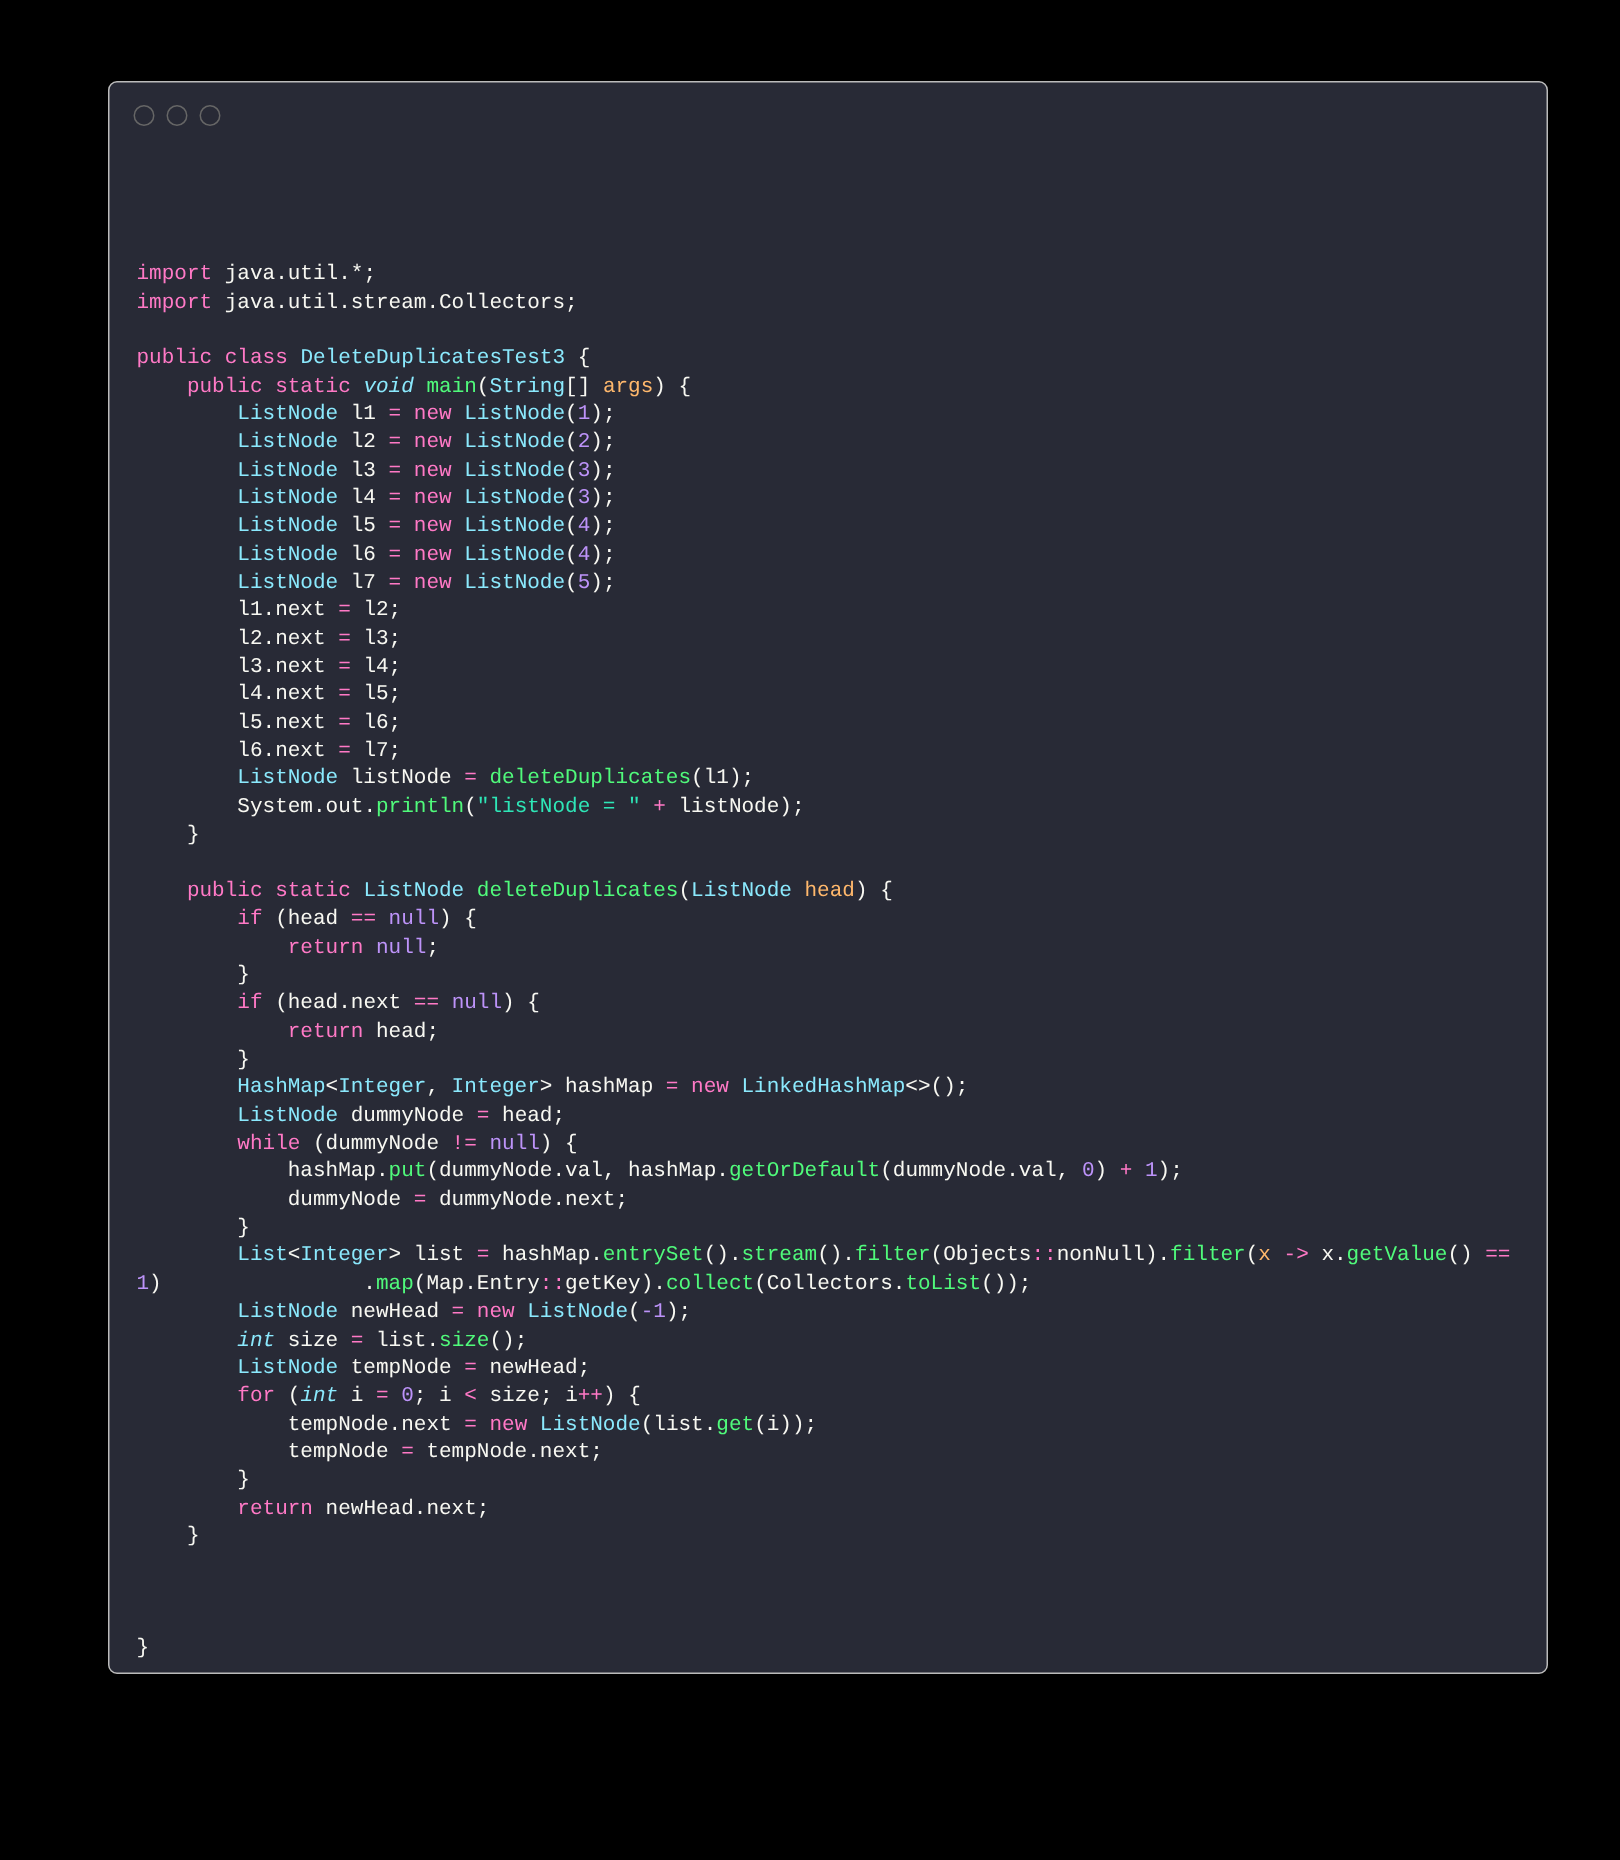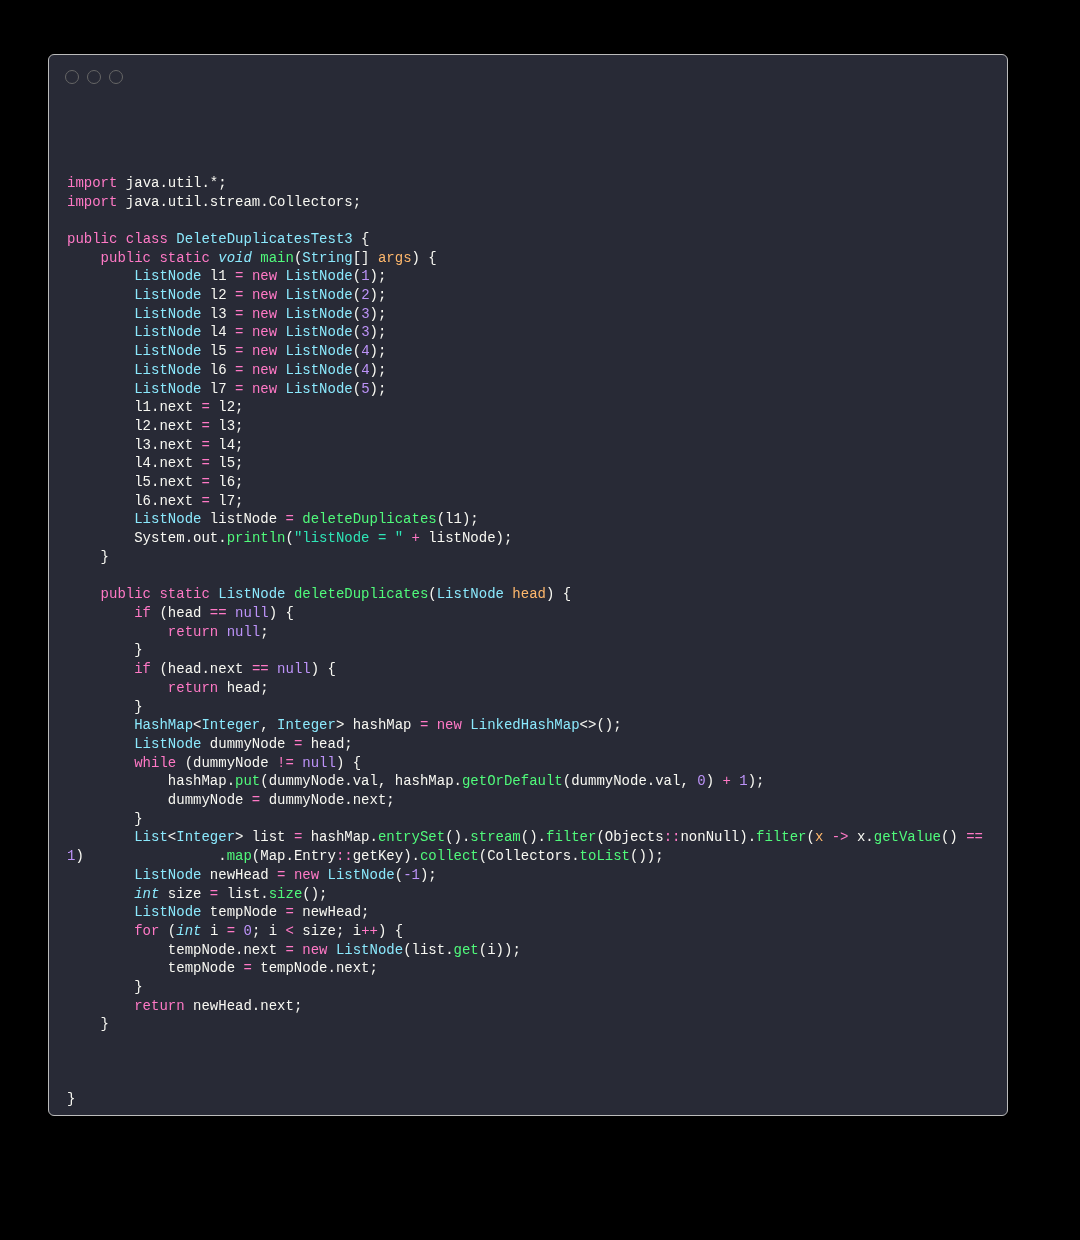--- a/index.html
+++ b/index.html
@@ -6,21 +6,21 @@
     margin: 0;
     padding: 0;
     background: #000;
     width: 1080px;
     height: 1240px;
     overflow: hidden;
     font-family: "SFMono-Regular", Consolas, "Liberation Mono", Menlo, monospace;
   }
   .frame {
     position: absolute;
-    left: 48px;
+    left: 72px;
     top: 54px;
     width: 960px;
     height: 1062px;
     background: #282a36;
     border: 1px solid #bbb;
     border-radius: 6px;
     box-shadow: 0 20px 60px rgba(0,0,0,0.6);
     box-sizing: border-box;
   }
   .title-bar {

